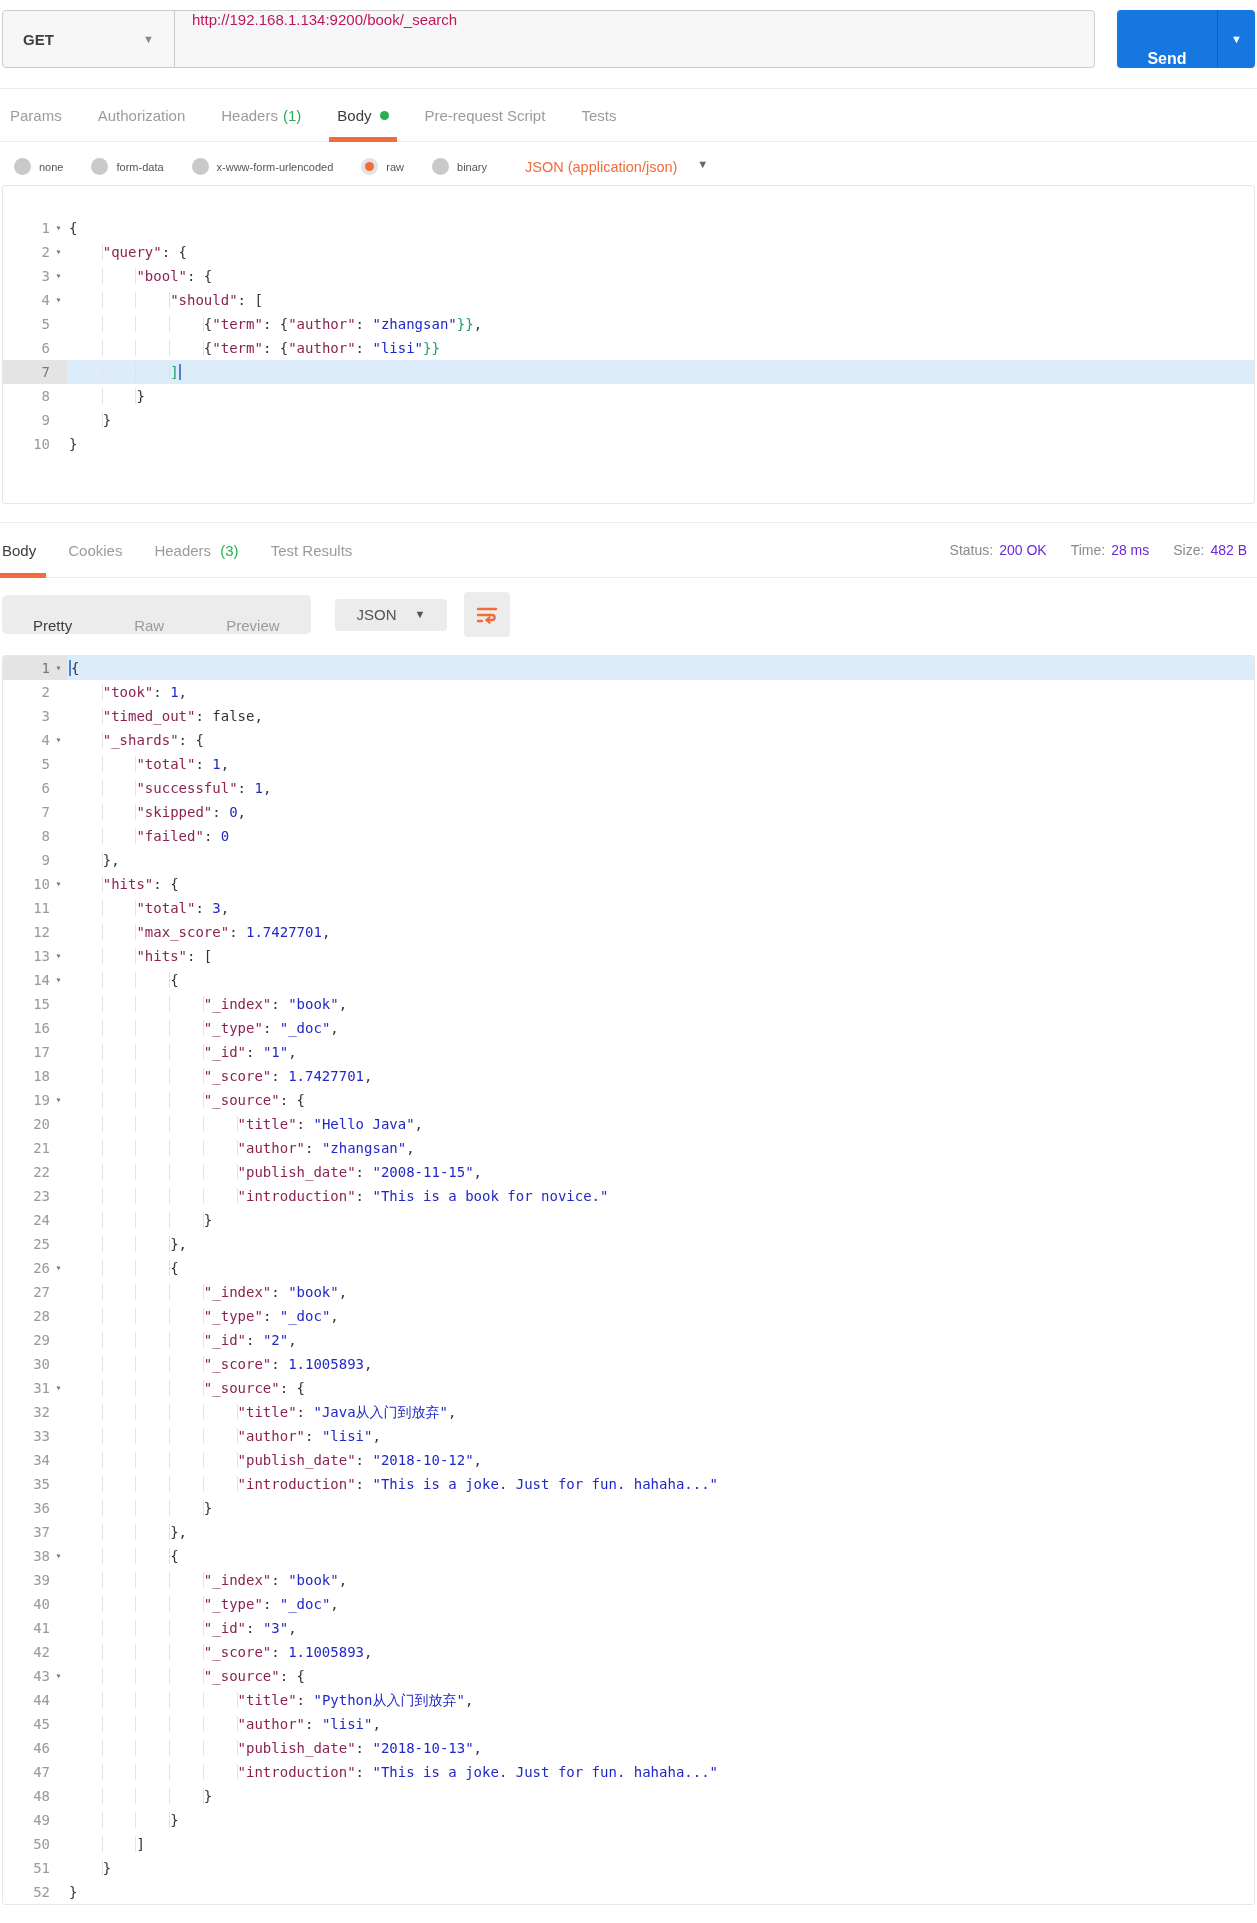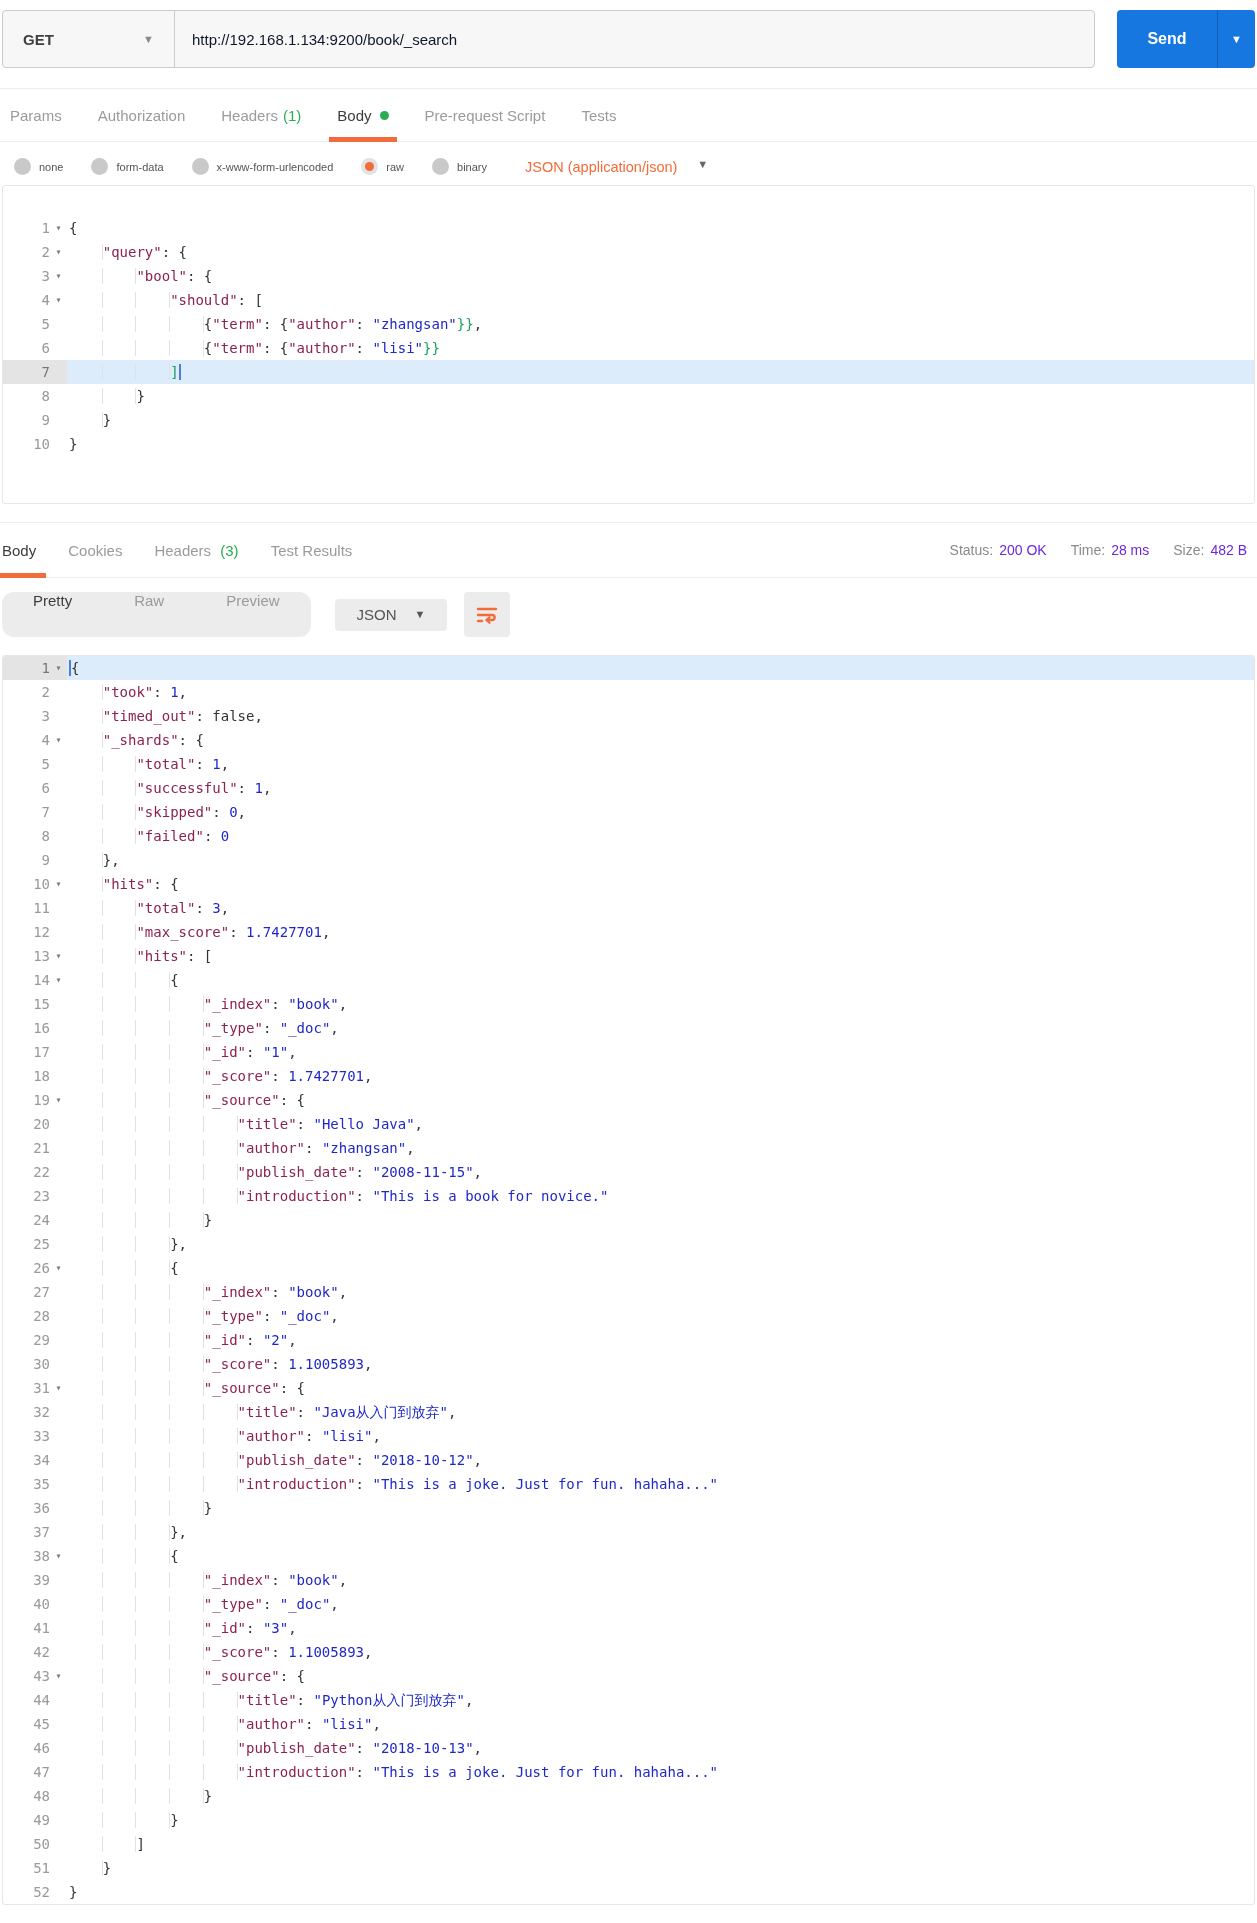--- a/index.html
+++ b/index.html
@@ -3,23 +3,23 @@
 <meta charset="utf-8">
 <style>
   html,body{margin:0;padding:0}
   body{width:1257px;height:1923px;background:#fff;font-family:"Liberation Sans",sans-serif;overflow:hidden;position:relative}
 
   
   .urlbar{display:flex;margin:10px 2px 0 2px;height:58px}
   .url-compose{flex:1;display:flex;border:1px solid #ccc;border-radius:4px;background:#f7f7f7;margin-right:22px;box-sizing:border-box}
   .method{width:172px;display:flex;align-items:center;justify-content:space-between;padding:0 20px;border-right:1px solid #ccc;color:#3f3f3f;font-size:15px;font-weight:bold;box-sizing:border-box;cursor:pointer}
   .sm-caret{color:#8a8a8a;font-size:11px;line-height:1}
-  .url-input{flex:1;display:flex;align-items:center;padding:0 17px;color:#0f172a;font-size:15px}
+  .url-input{flex:1;display:flex;padding:0 17px;color:#be185d;font-size:15px}
   .send-group{display:flex;width:138px;border-radius:4px;overflow:hidden}
-  .send-main{flex:1;background:#1677e0;color:#fff;font-size:16px;font-weight:bold;display:flex;align-items:center;justify-content:center;cursor:pointer}
+  .send-main{flex:1;background:#1677e0;color:#fff;font-size:16px;font-weight:bold;display:flex;align-items:flex-end;justify-content:center;cursor:pointer}
   .send-caret{width:37px;background:#1677e0;border-left:1px solid rgba(0,0,0,.2);color:#fff;display:flex;align-items:center;justify-content:center;font-size:11px;cursor:pointer}
 
   .divider{height:1px;background:#ededed;margin-top:20px}
 
   
   .req-tabs{display:flex;align-items:center;border-bottom:1px solid #ededed;padding-left:10px}
   .rtab{margin-right:36px;color:#9b9b9b;font-size:15px;position:relative;padding:18px 0 17px;cursor:pointer;display:flex;align-items:center}
   .rtab.active{color:#3d3d3d}
   .rtab.active::after{content:'';position:absolute;left:-8px;right:-8px;bottom:-1px;height:5px;background:#f26b3a}
   .count{color:#2bae52;margin-left:5px}
@@ -58,21 +58,21 @@
   .resp-tabs{display:flex;align-items:center;border-bottom:1px solid #ededed;padding:0 10px 0 2px}
   .resp-tab{margin-right:32px;color:#9b9b9b;font-size:15px;position:relative;padding:19px 0 18px;cursor:pointer}
   .resp-tab.active{color:#3d3d3d}
   .resp-tab.active::after{content:'';position:absolute;left:-2px;right:-10px;bottom:-1px;height:5px;background:#f26b3a}
   .resp-meta{margin-left:auto;display:flex;font-size:14px}
   .meta-pair{display:flex;margin-left:24px}
   .meta-label{color:#8a8a8a;margin-right:6px}
   .meta-value{color:#6d28d9}
 
   .resp-toolbar{display:flex;align-items:center;margin:14px 2px 0;height:45px}
-  .view-group{display:flex;background:#ececec;border-radius:12px;height:45px;align-items:flex-start}
+  .view-group{display:flex;background:#ececec;border-radius:5px;height:39px;align-items:flex-end}
   .view{padding:0 31px;color:#9b9b9b;font-size:15px;cursor:pointer}
   .view.active{color:#3d3d3d}
   .lang-btn{margin-left:24px;height:32px;background:#ececec;border-radius:4px;display:flex;align-items:center;padding:0 22px;color:#555;font-size:15px;cursor:pointer}
   .lang-btn .sm-caret{margin-left:18px;color:#555}
   .wrap-btn{margin-left:17px;height:45px;width:46px;background:#ececec;border-radius:4px;display:flex;align-items:center;justify-content:center;cursor:pointer}
 </style>
 </head>
 <body>
 
 <div class="urlbar">

